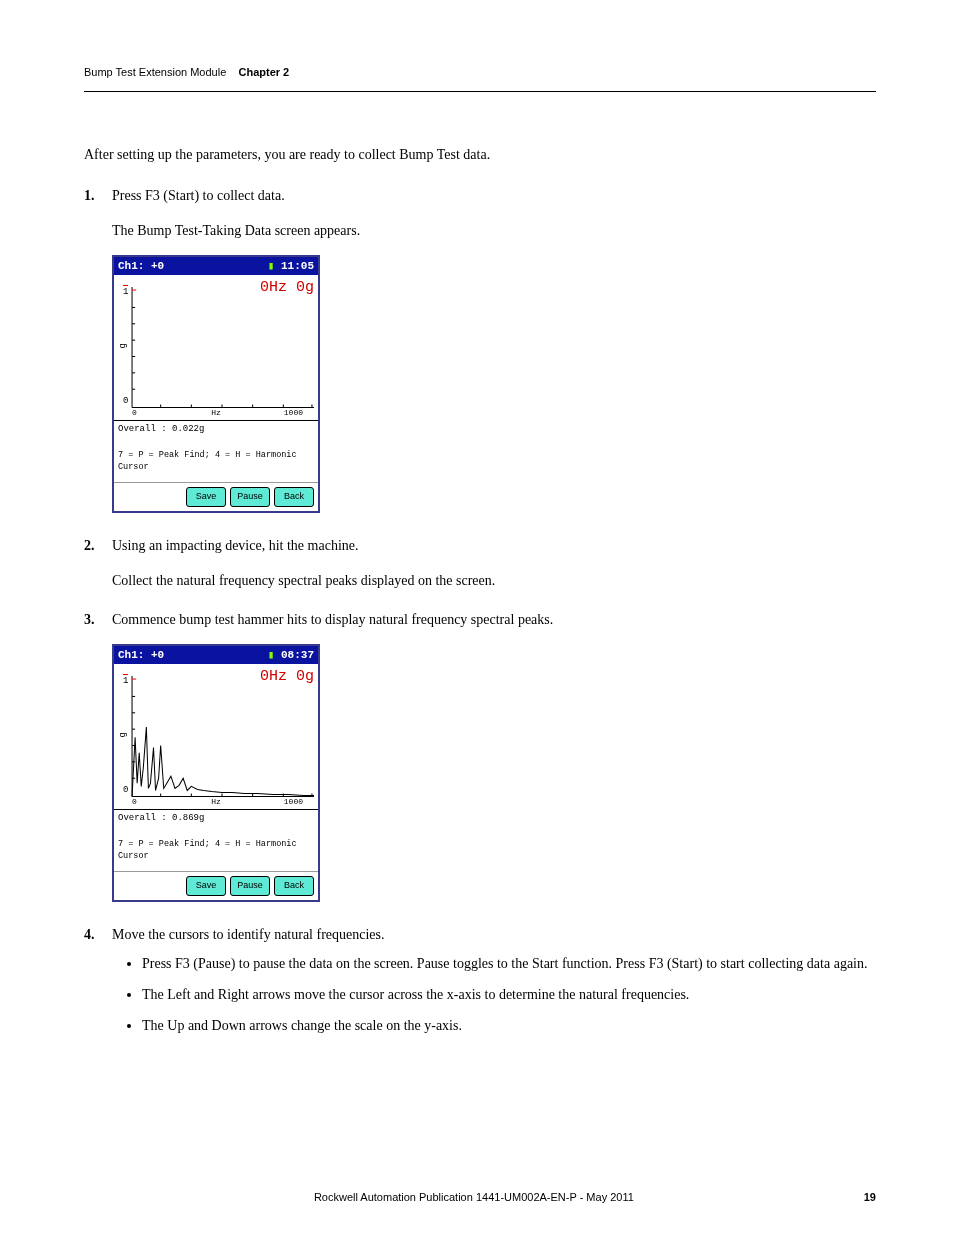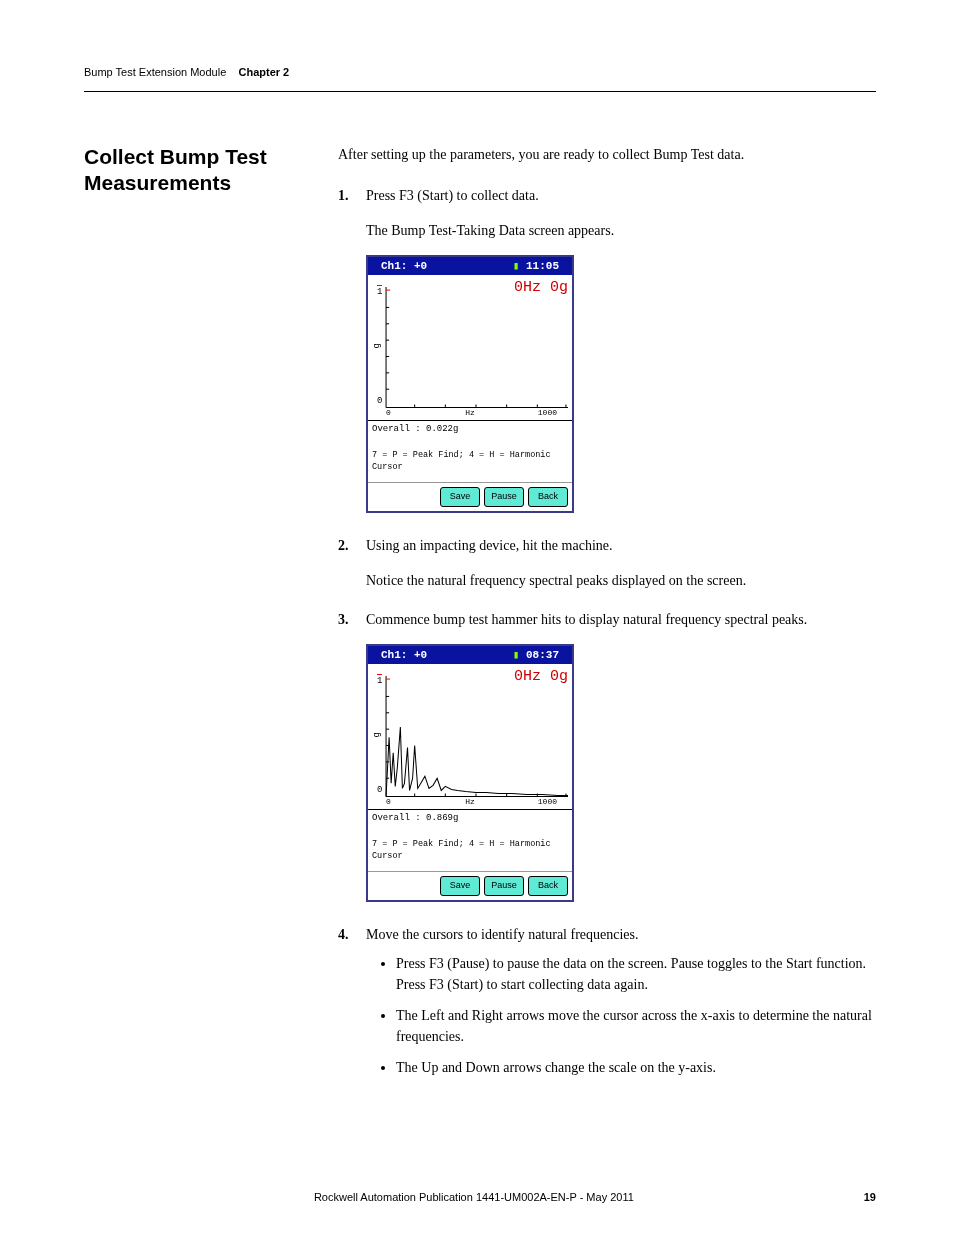--- a/index.html
+++ b/index.html
@@ -73,21 +73,21 @@
     border: 2px solid #3a3a8a;
     background: #fff;
     font-family: 'Courier New', monospace;
     font-size: 10px;
   }
   .ss-header {
     background: #0a12a0;
     color: #fff;
     display: flex;
     justify-content: space-between;
-    padding: 1px 13px;
+    padding: 1px 4px;
     font-weight: bold;
     font-size: 11px;
   }
   .ss-header .clock-icon { color: #7fff00; }
   .ss-plot {
     height: 145px;
     position: relative;
     background: #fff;
   }
   .ss-cursor-label {
@@ -156,23 +156,20 @@
 </style>
 </head>
 <body>
 
 <div class="header">
   <span>Bump Test Extension Module</span>&nbsp;&nbsp;&nbsp;&nbsp;<span class="chapter-label">Chapter 2</span>
 </div>
 <hr class="hr">
 
 <div class="two-col">
-  <div class="left-col">
-    <h2 class="section-title">Collect Bump Test Measurements</h2>
-  </div>
   <div class="right-col">
     <p class="intro">After setting up the parameters, you are ready to collect Bump Test data.</p>
     <ol class="steps">
 
       <li>
         <span>Press F3 (Start) to collect data.</span>
         <p class="step-body">The Bump Test-Taking Data screen appears.</p>
         <div class="screenshot-wrap">
           <div class="device-ss">
             <div class="ss-header">
@@ -213,21 +210,21 @@
               <span class="ss-btn">Save</span>
               <span class="ss-btn">Pause</span>
               <span class="ss-btn">Back</span>
             </div>
           </div>
         </div>
       </li>
 
       <li>
         <span>Using an impacting device, hit the machine.</span>
-        <p class="step-body">Notice the natural frequency spectral peaks displayed on the screen.</p>
+        <p class="step-body">Collect the natural frequency spectral peaks displayed on the screen.</p>
       </li>
 
       <li>
         <span>Commence bump test hammer hits to display natural frequency spectral peaks.</span>
         <div class="screenshot-wrap">
           <div class="device-ss">
             <div class="ss-header">
               <span>Ch1: +0</span>
               <span><span class="clock-icon">▮</span> <span>08:37</span></span>
             </div>

